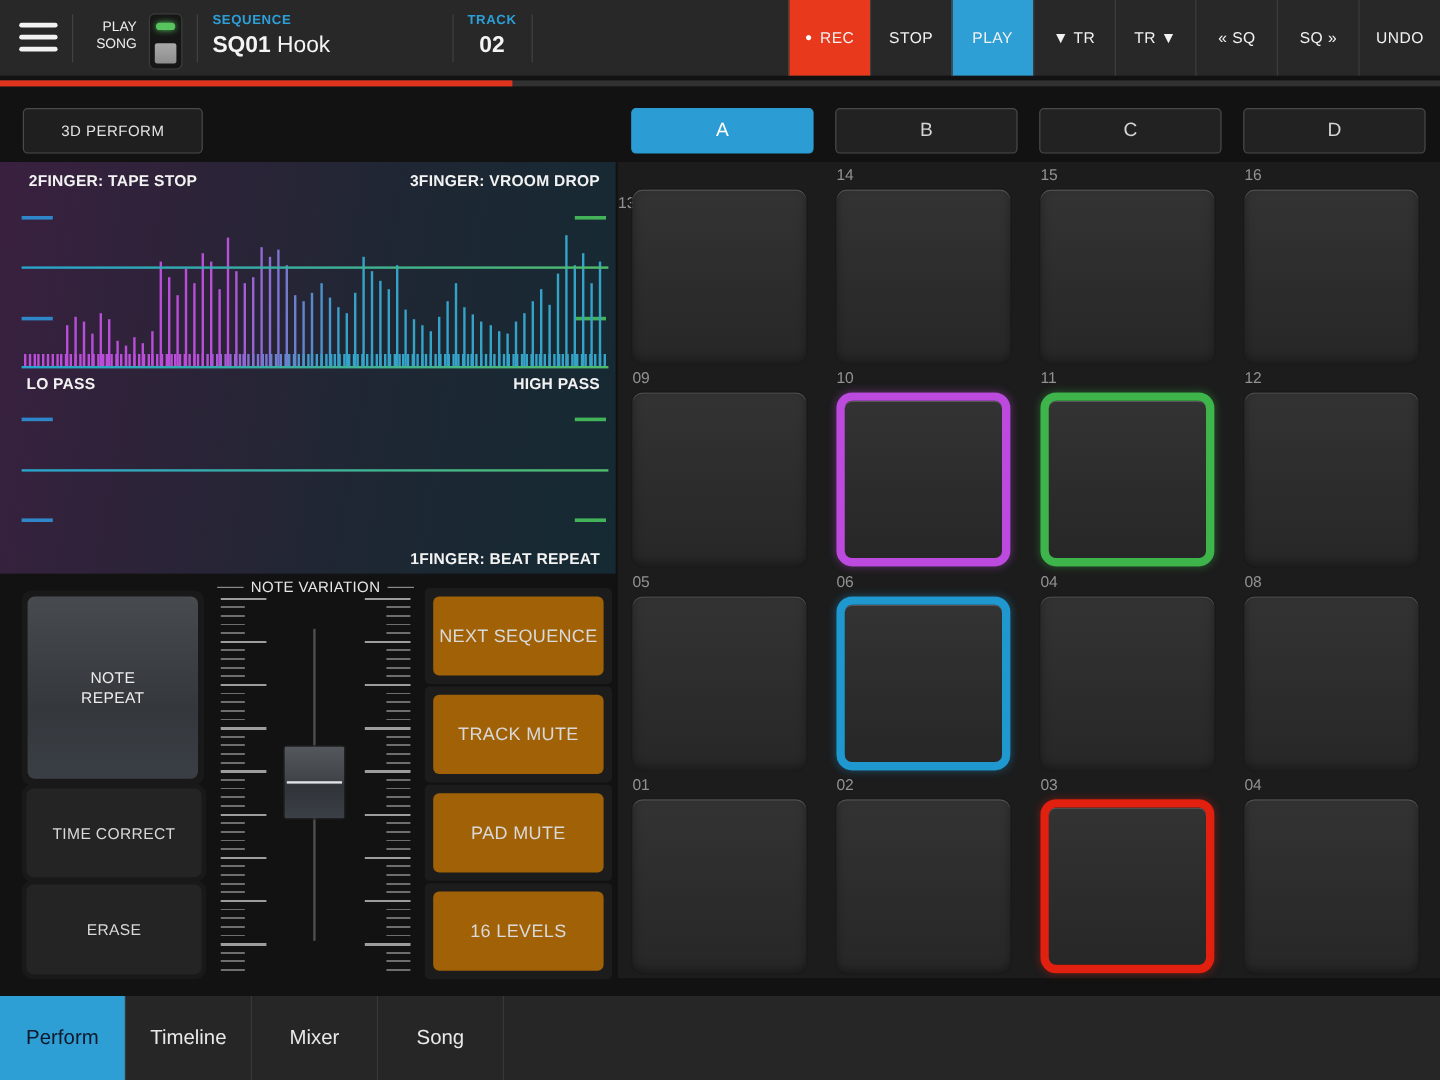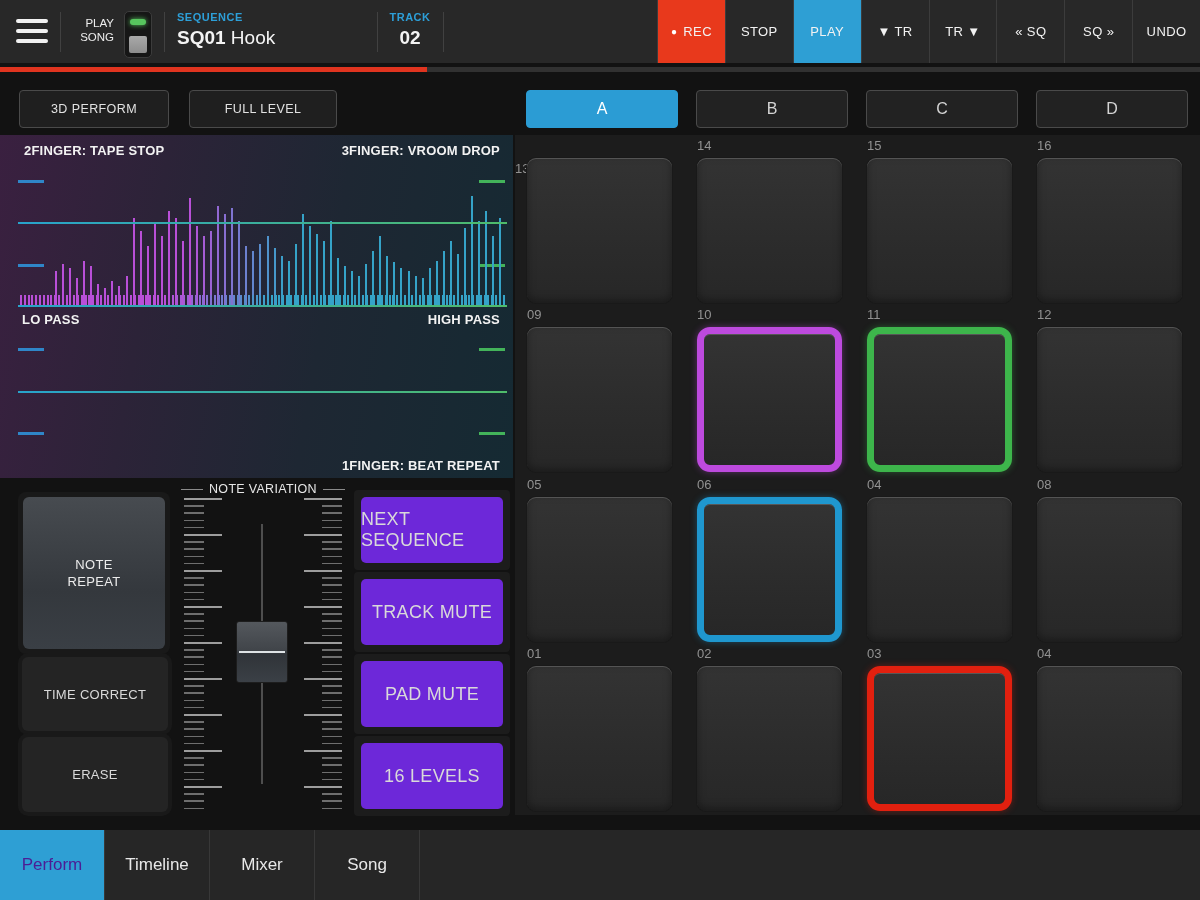--- a/index.html
+++ b/index.html
@@ -74,37 +74,37 @@
      background:repeating-linear-gradient(180deg,#9d9d9d 0 2px,transparent 2px 36px);}
   .ruler.left::before,.ruler.left::after{left:0;} .ruler.right::before,.ruler.right::after{right:0;}
   #ruler-l{left:184px;} #ruler-r{left:304px;}
   .sl-track{position:absolute;left:261px;top:524px;width:2px;height:260px;background:#4e4e4e;}
   .sl-thumb{position:absolute;left:236px;top:621px;width:52px;height:62px;border-radius:3px;border:1px solid #1d1d1d;
             background:linear-gradient(180deg,#54585d,#41454a 46%,#303439 54%,#3b4046);cursor:grab;}
   .sl-thumb .line{position:absolute;left:2px;right:2px;top:29px;height:2px;background:#dfe3e6;}
 
   
   .mid-wrap{position:absolute;left:354px;width:156px;height:80px;background:#1c1c1c;border-radius:4px;}
-  .mid-btn{position:absolute;left:7px;top:7px;right:7px;bottom:7px;background:#6d28d9;border-radius:5px;
-           color:#d9d9d9;font-size:18px;letter-spacing:.3px;display:flex;align-items:center;justify-content:center;cursor:pointer;}
+  .mid-btn{position:absolute;left:7px;top:7px;right:7px;bottom:7px;background:#a16207;border-radius:5px;
+           color:#d9d9d9;font-size:15px;letter-spacing:.3px;display:flex;align-items:center;justify-content:center;cursor:pointer;}
 
   
   .pad-panel{position:absolute;left:515px;top:135px;width:685px;height:680px;background:#1c1c1c;}
   .pad-num{position:absolute;color:#929292;font-size:13px;}
   .pad{position:absolute;width:145px;height:145px;border-radius:9px;cursor:pointer;
        background:linear-gradient(180deg,#333 0%,#2c2c2c 55%,#272727 100%);
        box-shadow:inset 0 1px 0 rgba(255,255,255,.18), inset 0 -3px 8px rgba(0,0,0,.35), 0 0 0 1px #191919;}
   .pad.hl{border:7px solid;border-radius:13px;background-clip:padding-box;}
 
   
   .footer{position:absolute;left:0;top:830px;width:1200px;height:70px;background:#262626;}
   .tabs{position:absolute;left:0;top:0;height:70px;display:flex;}
   .tab{width:105px;height:70px;display:flex;align-items:center;justify-content:center;color:#e8e8e8;
        font-size:17px;border-right:1px solid #383838;cursor:pointer;}
-  .tab.active{background:#2e9fd4;color:#4c1d95;}
+  .tab.active{background:#2e9fd4;color:#0f172a;}
   @supports (-webkit-text-stroke: 2px white){ .impc{color:transparent;-webkit-text-stroke:2px #f2f2f2;} }
 </style>
 </head>
 <body>
 
 <div id="app">
 
   <header class="topbar">
     <div class="menu-btn">
       <span></span>
@@ -158,21 +158,20 @@
           <span>UNDO</span>
         </div>
       </div>
   </header>
 
   <div class="progress-track">
     <div class="progress-fill" id="progress-fill" style="width: 427px;"></div>
   </div>
 
   <div class="tool-btn" id="btn-3d">3D PERFORM</div>
-  <div class="tool-btn" id="btn-full">FULL LEVEL</div>
   <div class="banks" id="banks">
       <div class="bank active">A</div>
       <div class="bank">B</div>
       <div class="bank">C</div>
       <div class="bank">D</div>
     </div>
 
   <div class="xypad" id="xypad">
     <div class="xy-label" style="left:24px;top:8px">2FINGER: TAPE STOP</div>
     <div class="xy-label" style="right:13px;top:8px">3FINGER: VROOM DROP</div>

